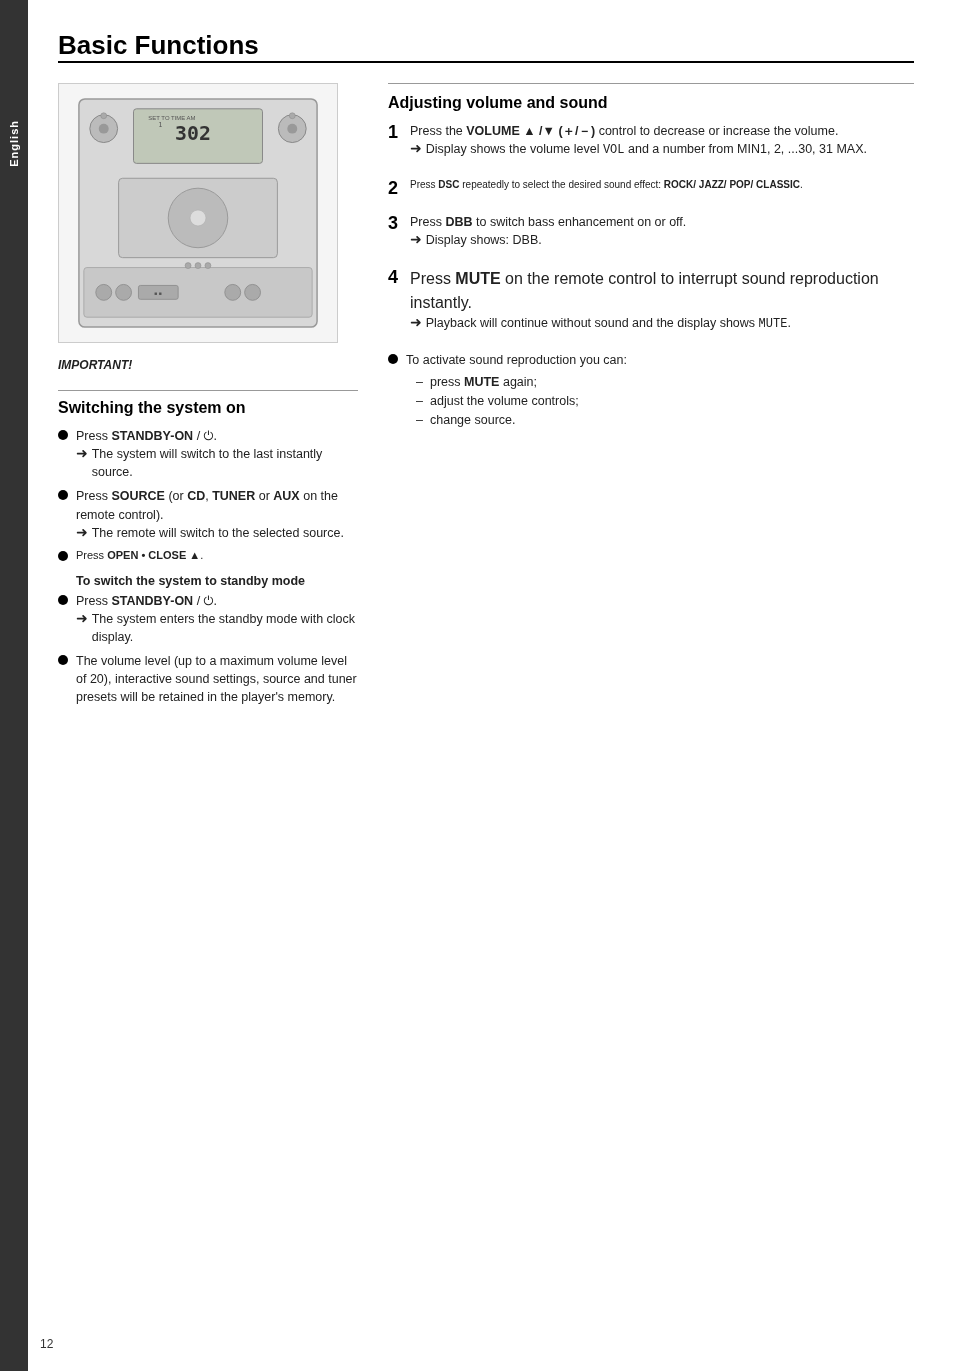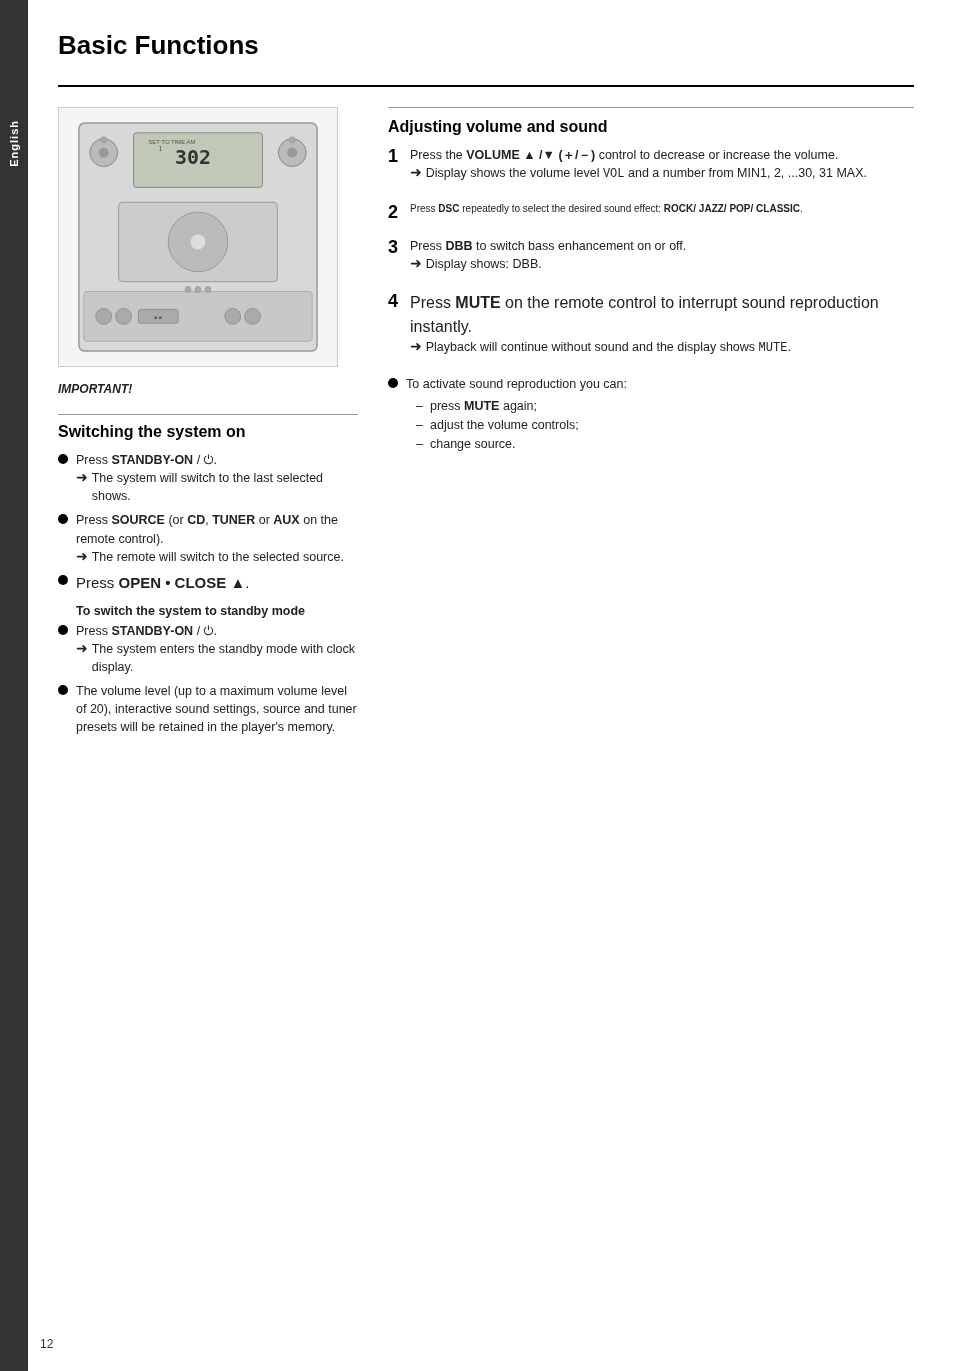--- a/index.html
+++ b/index.html
@@ -44,21 +44,21 @@
       padding: 30px 40px 40px 30px;
     }
 
     
     .page-title {
       font-size: 26px;
       font-weight: bold;
       color: #000;
       margin-bottom: 20px;
       border-bottom: 2px solid #000;
-      padding-bottom: 24px;
+      padding-bottom: 0;
     }
 
     
     .two-col {
       display: flex;
       gap: 30px;
     }
 
     .left-col {
       width: 300px;
@@ -267,39 +267,39 @@
 
         <h2 class="section-heading">Switching the system on</h2>
 
         <div style="margin-bottom:6px;">
           <div style="display:flex;align-items:flex-start;">
             <span class="bullet-dot"></span>
             <span style="font-size:12.5px;line-height:1.45;">Press <strong>STANDBY-ON</strong> / ⏻.</span>
           </div>
           <div class="arrow-text">
             <span class="arrow-sym">➜</span>
-            <span>The system will switch to the last selected shows.</span>
+            <span>The system will switch to the last instantly source.</span>
           </div>
         </div>
 
         <div style="margin-bottom:6px;">
           <div style="display:flex;align-items:flex-start;">
             <span class="bullet-dot"></span>
             <span style="font-size:12.5px;line-height:1.45;">Press <strong>SOURCE</strong> (or <strong>CD</strong>, <strong>TUNER</strong> or <strong>AUX</strong> on the remote control).</span>
           </div>
           <div class="arrow-text">
             <span class="arrow-sym">➜</span>
             <span>The remote will switch to the selected source.</span>
           </div>
         </div>
 
         <div style="margin-bottom:10px;">
           <div style="display:flex;align-items:flex-start;">
             <span class="bullet-dot"></span>
-            <span style="font-size:15px;line-height:1.45;">Press <strong>OPEN • CLOSE</strong> ▲.</span>
+            <span style="font-size:11px;line-height:1.45;">Press <strong>OPEN • CLOSE</strong> ▲.</span>
           </div>
         </div>
 
         <div class="sub-heading" style="margin-left:18px;">To switch the system to standby mode</div>
 
         <div style="margin-bottom:6px;">
           <div style="display:flex;align-items:flex-start;">
             <span class="bullet-dot"></span>
             <span style="font-size:12.5px;line-height:1.45;">Press <strong>STANDBY-ON</strong> / ⏻.</span>
           </div>

